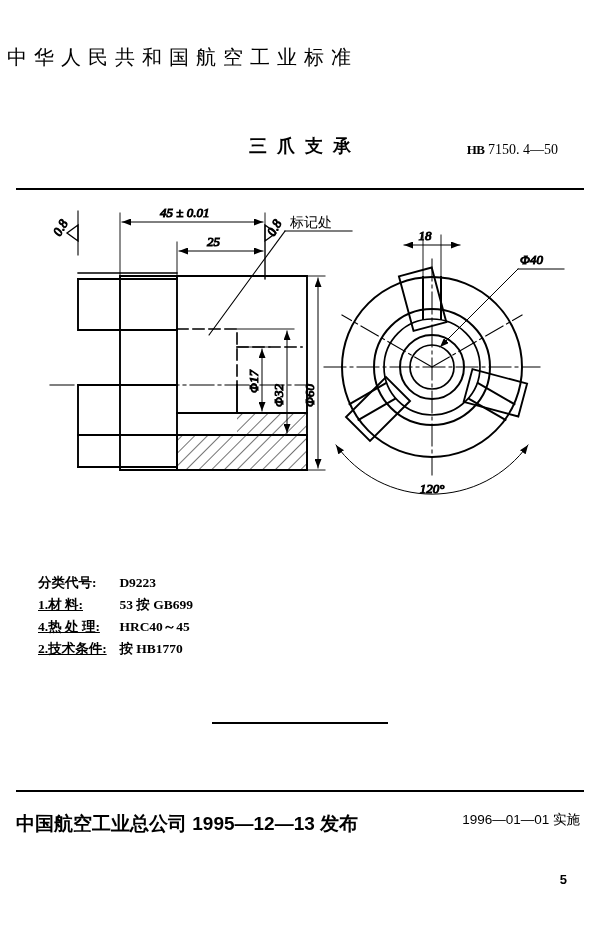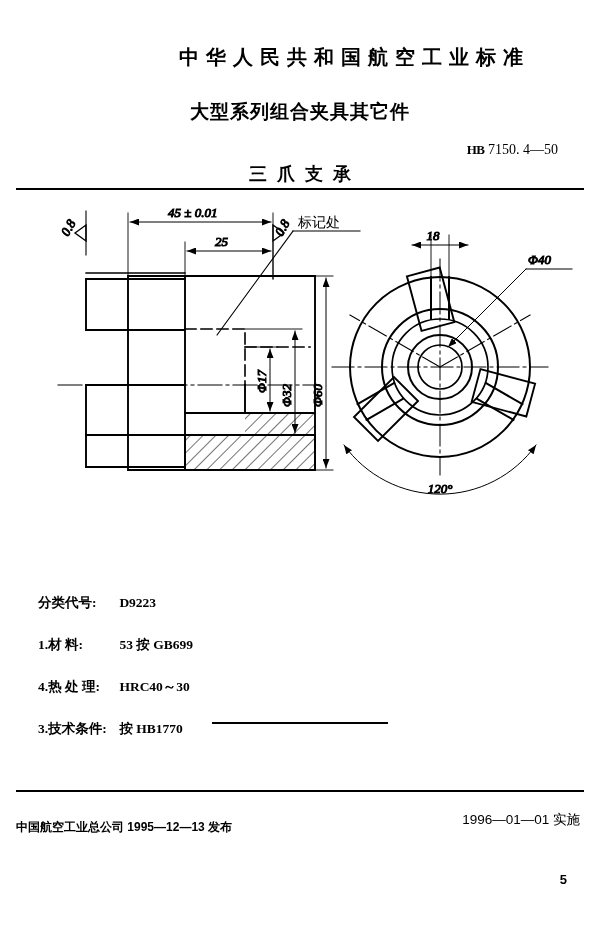--- a/index.html
+++ b/index.html
@@ -24,23 +24,23 @@
     height: 933px;
     background: #fff;
   }
 
   
   .std-header {
     position: absolute;
     top: 44px;
     left: 0;
     width: 530px;
-    text-align: right;
-    font-family: "Liberation Sans", "DejaVu Sans", sans-serif;
-    font-weight: bold;
+    text-align: left;
+    font-family: "Liberation Sans", "DejaVu Sans", sans-serif;
+    font-weight: normal;
     font-size: 20px;
     letter-spacing: 7px;
     text-indent: 7px;
     color: #000;
   }
 
   .title-main {
     position: absolute;
     top: 99px;
     left: 0;
@@ -56,21 +56,20 @@
     position: absolute;
     top: 134px;
     left: 0;
     width: 600px;
     text-align: center;
     font-family: "Liberation Sans", "DejaVu Sans", sans-serif;
     font-weight: bold;
     font-size: 18px;
     letter-spacing: 10px;
     text-indent: 10px;
-    margin-top: 28px;
   }
 
   .std-number {
     position: absolute;
     top: 142px;
     right: 42px;
     font-family: "Liberation Serif", "DejaVu Serif", serif;
     font-size: 14px;
     white-space: nowrap;
   }
@@ -87,62 +86,61 @@
     height: 2px;
   }
   .rule-top    { top: 188px; left: 16px;  width: 568px; }
   .rule-bottom { top: 790px; left: 16px;  width: 568px; }
   .rule-mid    { top: 722px; left: 212px; width: 176px; height: 2px; }
 
   
   .drawing {
     position: absolute;
     top: 195px;
-    left: 10px;
+    left: 2px;
     width: 496px;
     height: 330px;
   }
   .drawing svg { display: block; }
 
   
   .spec-block {
     position: absolute;
     top: 572px;
     left: 38px;
     font-family: "Liberation Serif", "DejaVu Serif", serif;
     font-size: 13.5px;
     line-height: 22px;
   }
   .spec-row {
     white-space: nowrap;
     display: block;
-    margin-top: 20px;
   }
   .spec-label {
     display: inline-block;
     width: 78px;
     font-weight: bold;
   }
   .spec-label.wide {
     width: 78px;
+    text-decoration: underline;
   }
   .spec-val {
     font-weight: bold;
   }
 
   
   .footer-left {
     position: absolute;
     top: 811px;
     left: 16px;
     font-family: "Liberation Sans", "DejaVu Sans", sans-serif;
     font-weight: bold;
-    font-size: 12px;
+    font-size: 19px;
     white-space: nowrap;
-    margin-top: 8px;
   }
   .footer-right {
     position: absolute;
     top: 811px;
     right: 20px;
     font-family: "Liberation Sans", "DejaVu Sans", sans-serif;
     font-weight: normal;
     font-size: 13.5px;
     white-space: nowrap;
   }
@@ -168,21 +166,20 @@
     fill: #000;
   }
 </style>
 </head>
 <body>
 
 <div class="page">
 
   <div class="std-header">中华人民共和国航空工业标准</div>
 
-  <div class="title-main">大型系列组合夹具其它件</div>
 
   <div class="title-sub">三爪支承</div>
 
   <div class="std-number">
     <span class="prefix">HB</span>
     <span>7150. 4—50</span>
   </div>
 
   <div class="rule rule-top"></div>
 
@@ -350,24 +347,24 @@
     <span class="spec-row">
       <span class="spec-label">分类代号:</span>
       <span class="spec-val">D9223</span>
     </span>
     <span class="spec-row">
       <span class="spec-label wide">1.材    料:</span>
       <span class="spec-val">53 按 GB699</span>
     </span>
     <span class="spec-row">
       <span class="spec-label wide">4.热 处 理:</span>
-      <span class="spec-val">HRC40～30</span>
+      <span class="spec-val">HRC40～45</span>
     </span>
     <span class="spec-row">
-      <span class="spec-label wide">3.技术条件:</span>
+      <span class="spec-label wide">2.技术条件:</span>
       <span class="spec-val">按 HB1770</span>
     </span>
   </div>
 
   <div class="rule rule-mid"></div>
   <div class="rule rule-bottom"></div>
 
   <div class="footer-left">中国航空工业总公司 1995—12—13 发布</div>
   <div class="footer-right">1996—01—01 实施</div>
   <div class="page-number">5</div>

